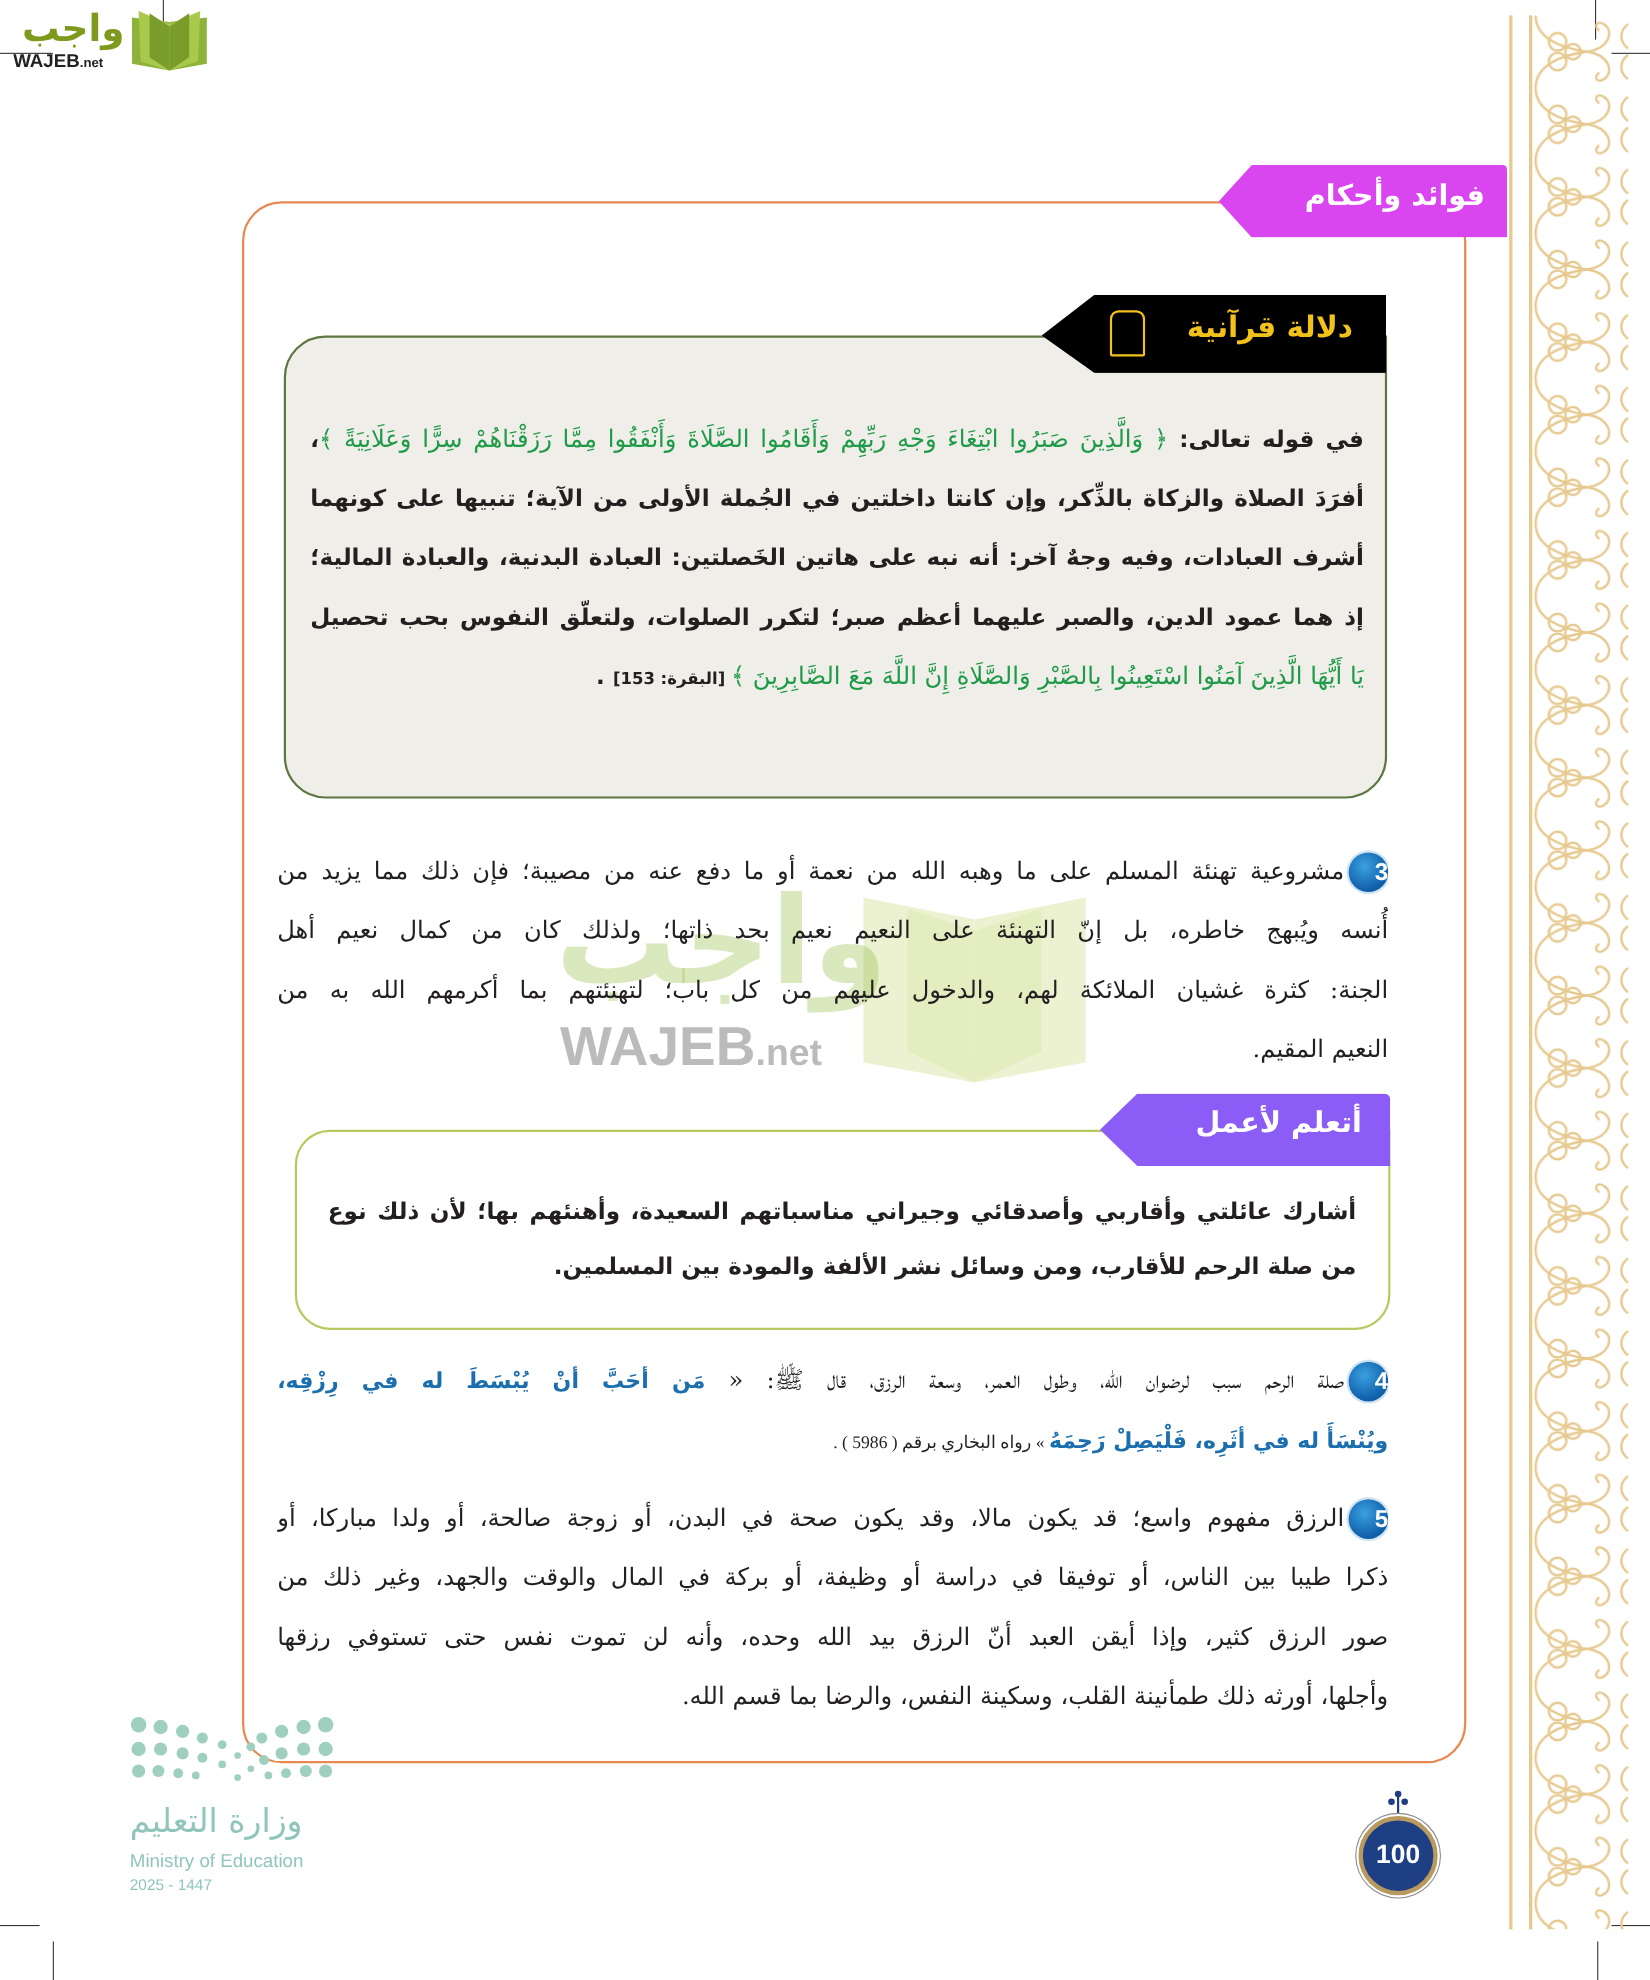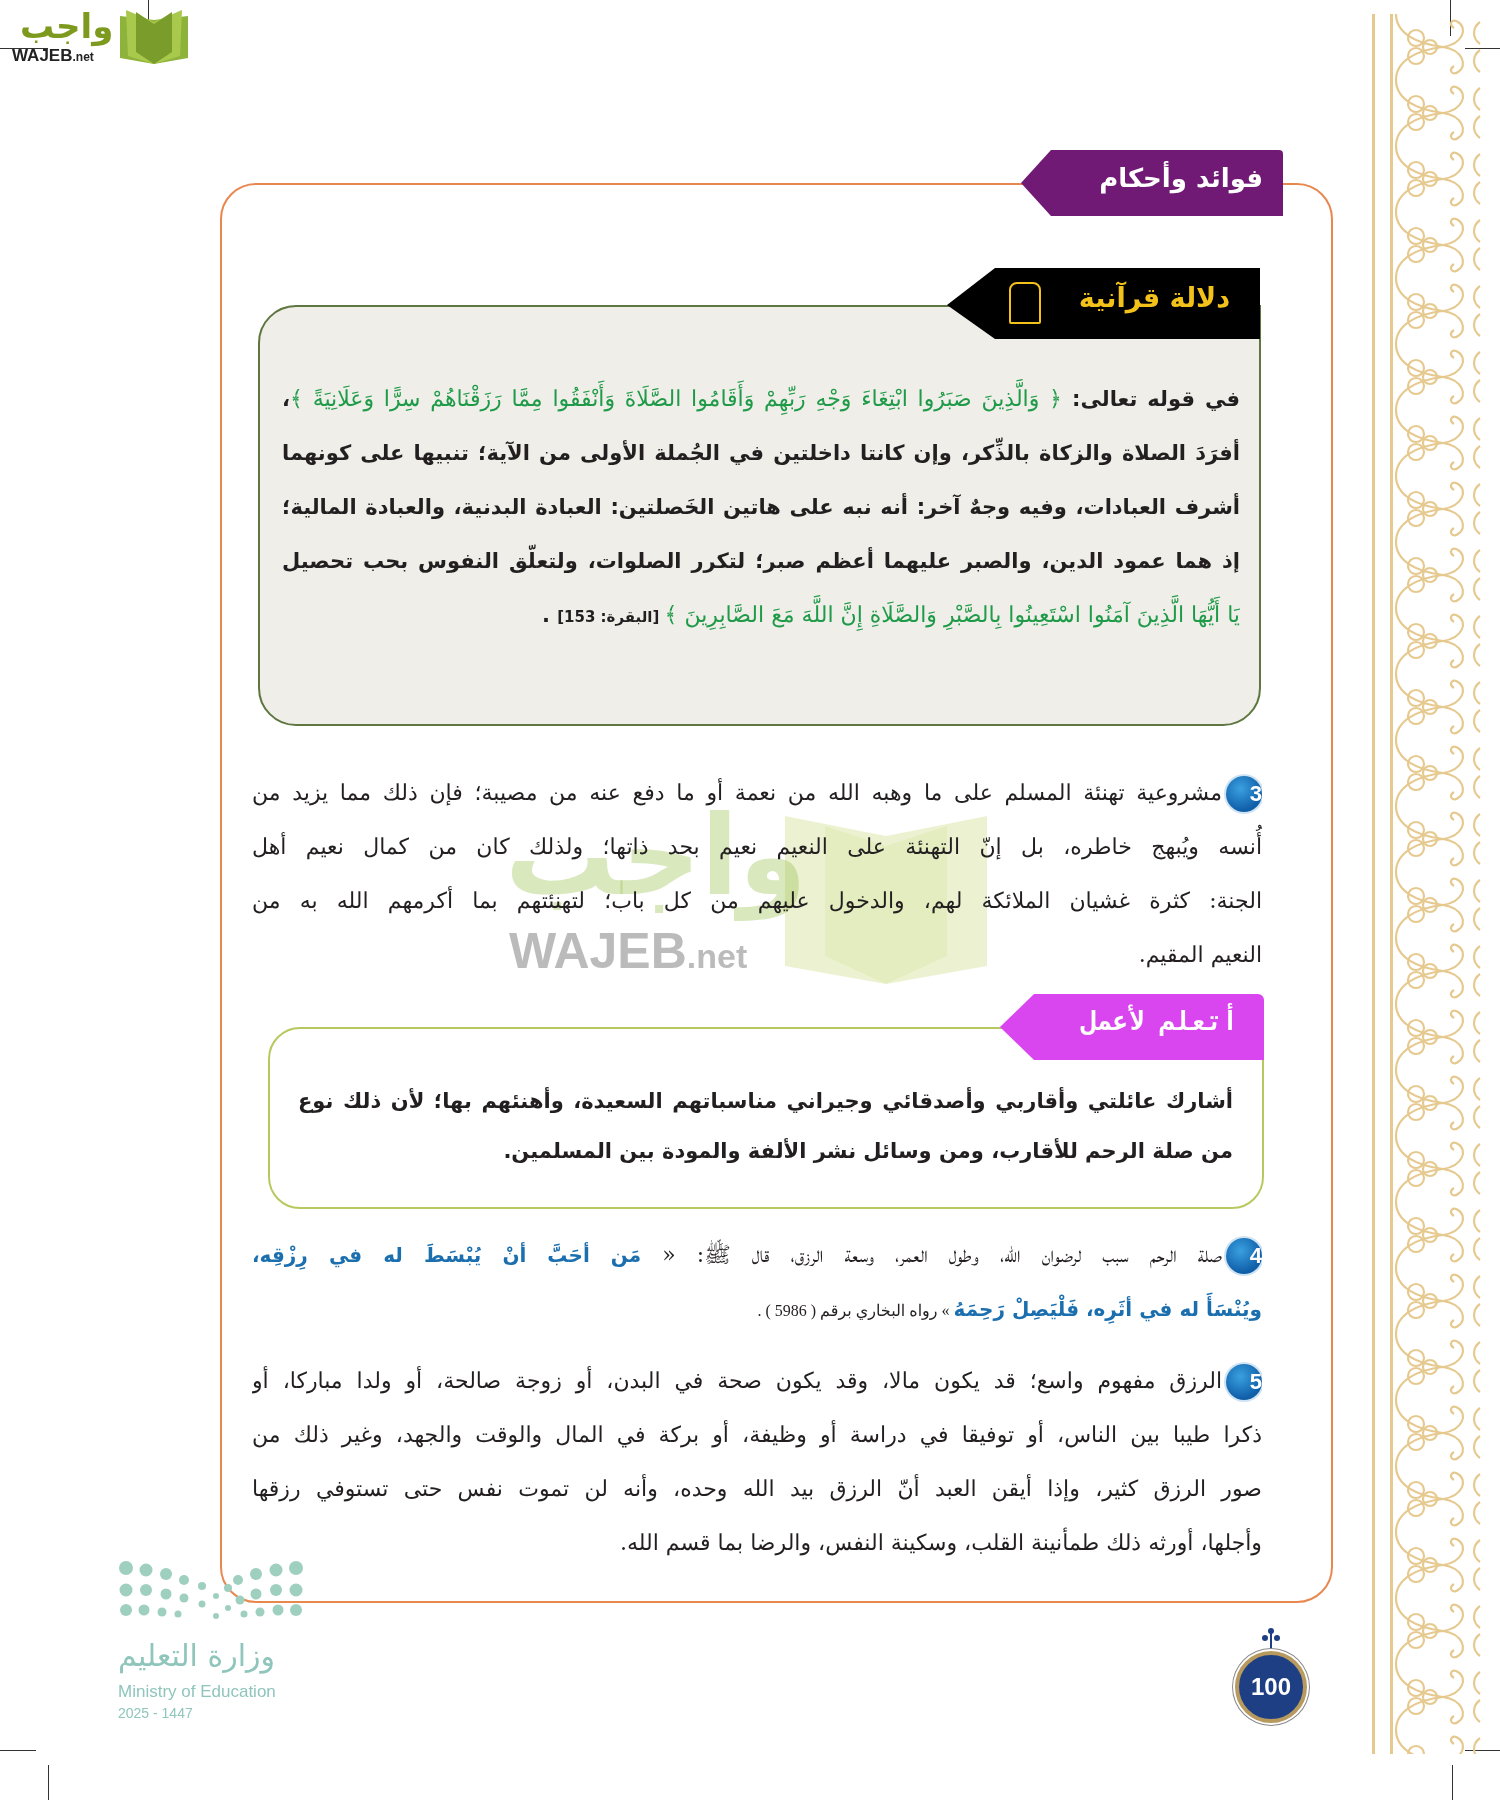--- a/index.html
+++ b/index.html
@@ -15,21 +15,21 @@
 
   
   .logo { position: absolute; left: 8px; top: 4px; width: 185px; height: 64px; }
   .logo-ar { position: absolute; left: 12px; top: 2px; font-family: "DejaVu Sans", sans-serif; font-weight: bold; font-size: 34px; color: #7d9a1e; direction: rtl; }
   .logo-en { position: absolute; left: 4px; top: 42px; font-family: "Liberation Sans", sans-serif; font-weight: bold; font-size: 17px; color: #222; }
   .logo-en small { font-size: 12px; }
   .logo-book { position: absolute; left: 106px; top: 4px; width: 80px; height: 58px; }
 
   
   .frame { position: absolute; left: 220px; top: 183px; width: 1113px; height: 1420px; border: 2px solid #e8884f; border-radius: 36px; border-top-left-radius: 36px; }
-  .frame-tab { position: absolute; left: 1021px; top: 150px; width: 262px; height: 66px; background: #701a75; clip-path: polygon(30px 0, 100% 0, 100% 100%, 30px 100%, 0 50%); border-top-right-radius: 4px; }
+  .frame-tab { position: absolute; left: 1108px; top: 150px; width: 262px; height: 66px; background: #d946ef; clip-path: polygon(30px 0, 100% 0, 100% 100%, 30px 100%, 0 50%); border-top-right-radius: 4px; }
   .frame-tab span { position: absolute; right: 20px; top: 13px; font-weight: bold; font-size: 26px; color: #ffffff; direction: rtl; }
 
   
   .qbox { position: absolute; left: 258px; top: 305px; width: 1003px; height: 421px; background: #efeee8; border: 2px solid #5e7740; border-radius: 38px; border-top-right-radius: 0; }
   .qtab { position: absolute; left: 947px; top: 268px; width: 313px; height: 71px; background: #000000; clip-path: polygon(48px 0, 100% 0, 100% 100%, 48px 100%, 0 52%); }
   .qtab-text { position: absolute; right: 30px; top: 14px; font-weight: bold; font-size: 27px; color: #f2c21a; direction: rtl; }
   .qtab-icon { position: absolute; left: 62px; top: 14px; width: 32px; height: 42px; border: 2.5px solid #f2c21a; border-radius: 8px 8px 2px 2px; }
 
   .qtext { position: absolute; left: 282px; top: 372px; width: 958px; direction: rtl; text-align: justify; font-weight: bold; font-size: 21px; line-height: 54px; color: #231f20; }
   .qline { display: block; height: 54px; white-space: nowrap; overflow: hidden; text-align-last: justify; }
@@ -40,21 +40,21 @@
   
   .para { position: absolute; left: 252px; width: 1010px; direction: rtl; font-family: "DejaVu Serif", serif; font-size: 22px; line-height: 54px; color: #231f20; }
   .para .line { display: block; height: 54px; white-space: nowrap; overflow: hidden; text-align: justify; text-align-last: justify; }
   .para .line.last { text-align-last: right; }
   .num { display: inline-block; width: 36px; height: 36px; border-radius: 50%; background: radial-gradient(circle at 40% 35%, #3aa0e0, #0f5ea8 70%); color: #fff; font-family: "Liberation Sans", sans-serif; font-weight: bold; font-size: 22px; line-height: 36px; text-align: center; vertical-align: middle; margin-left: 4px; box-shadow: 0 0 0 2px #cfe3f3; }
   .blue { color: #1b6fae; font-weight: bold; font-family: "DejaVu Sans", sans-serif; font-size: 20px; }
   .small { font-size: 16px; font-family: Liberation Serif, serif; }
 
   
   .lbox { position: absolute; left: 268px; top: 1027px; width: 996px; height: 182px; border: 2px solid #b6c95e; border-radius: 32px; border-top-right-radius: 0; background: #fff; }
-  .ltab { position: absolute; left: 1000px; top: 994px; width: 264px; height: 66px; background: #d946ef; clip-path: polygon(34px 0, 100% 0, 100% 100%, 34px 100%, 0 50%); border-top-right-radius: 6px; font-family: Liberation Mono, monospace; }
+  .ltab { position: absolute; left: 1000px; top: 994px; width: 264px; height: 66px; background: #8b5cf6; clip-path: polygon(34px 0, 100% 0, 100% 100%, 34px 100%, 0 50%); border-top-right-radius: 6px; }
   .ltab span { position: absolute; right: 26px; top: 12px; font-weight: bold; font-size: 26px; color: #ffffff; direction: rtl; }
   .ltext { position: absolute; left: 298px; top: 1076px; width: 935px; direction: rtl; font-weight: bold; font-size: 21px; line-height: 50px; }
   .ltext .line { display: block; height: 50px; white-space: nowrap; overflow: hidden; text-align-last: justify; }
   .ltext .line.last { text-align-last: right; }
 
   
   .wm { position: absolute; left: 505px; top: 800px; width: 520px; height: 190px; pointer-events: none; }
   .wm-book { position: absolute; left: 270px; top: 6px; width: 222px; height: 180px; opacity: 0.45; }
   .wm-ar { position: absolute; left: 0; top: -8px; font-weight: bold; font-size: 110px; color: rgba(150,190,70,0.35); direction: rtl; }
   .wm-en { position: absolute; left: 4px; top: 122px; font-family: "Liberation Sans", sans-serif; font-weight: bold; font-size: 50px; color: rgba(120,120,120,0.5); }

